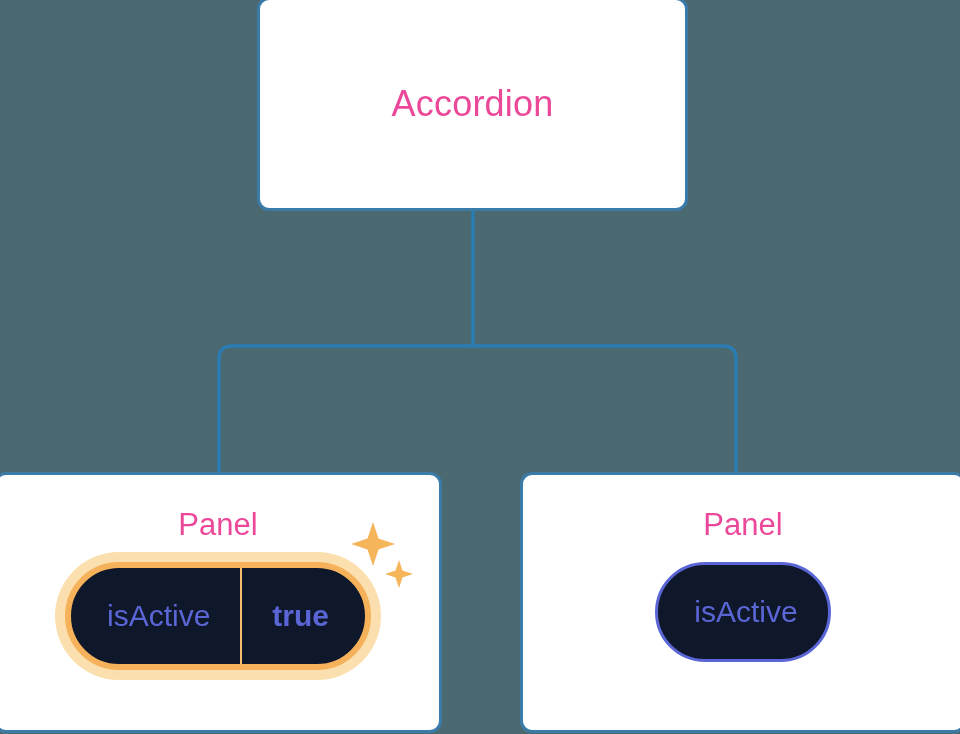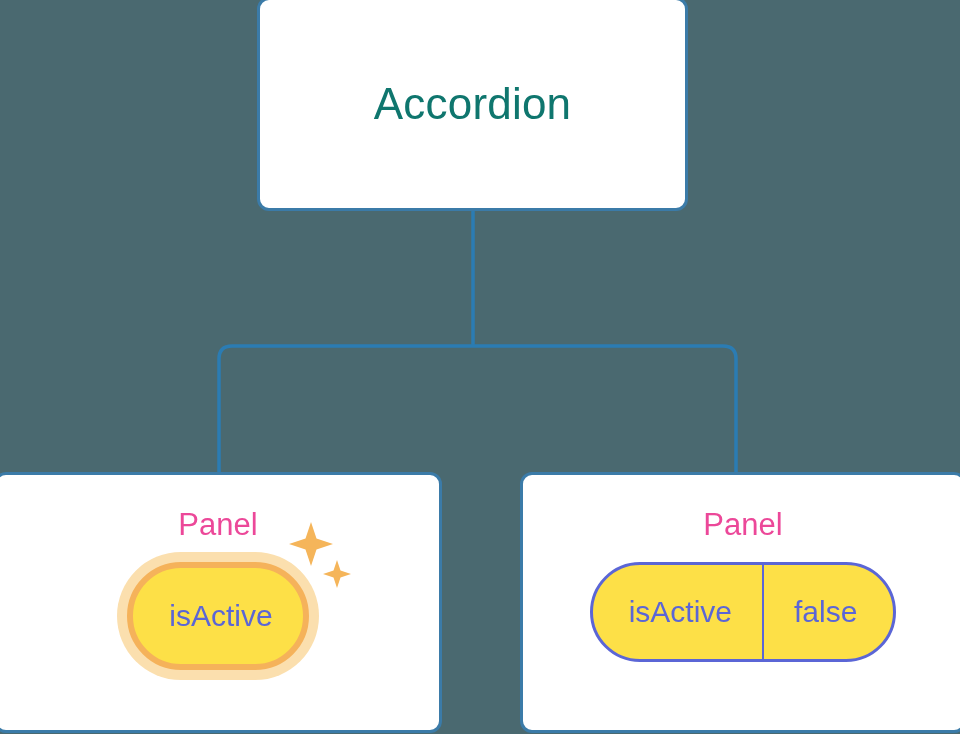--- a/index.html
+++ b/index.html
@@ -44,22 +44,22 @@
   #root-node {
     left: 257px;
     top: -3px;
     width: 431px;
     height: 214px;
     display: flex;
     align-items: center;
     justify-content: center;
   }
   .root-title {
-    color: #0f766e;
-    font-size: 44px;
+    color: #ec4899;
+    font-size: 36px;
     font-weight: 400;
     letter-spacing: 0.2px;
     line-height: 1;
   }
 
   
   .child-node {
     display: flex;
     flex-direction: column;
     align-items: center;
@@ -91,21 +91,21 @@
     margin-top: 22px;
     display: flex;
     align-items: center;
     justify-content: center;
   }
   .prop-pill {
     display: flex;
     align-items: stretch;
     border: 3px solid #5b66d6;
     border-radius: 999px;
-    background: #fde047;
+    background: #0f172a;
     box-sizing: border-box;
     height: 100px;
     position: relative;
   }
   .prop-key, .prop-value {
     display: flex;
     align-items: center;
     justify-content: center;
     font-size: 30px;
     color: #5b66d6;
@@ -163,33 +163,33 @@
   <div class="node-card" id="root-node">
     <span class="root-title">Accordion</span>
   </div>
 
   <div class="node-card child-node" id="child-node-0">
     <span class="child-title">Panel</span>
 
     <div class="pill-wrap">
       <div class="prop-pill is-highlighted">
         <span class="prop-key">isActive</span>
+        <span class="prop-value">true</span>
       </div>
 
       <svg class="sparkles" viewBox="0 0 70 76" aria-hidden="true">
         <path d="M 26 4 L 31.5 20.5 L 48 26 L 31.5 31.5 L 26 48 L 20.5 31.5 L 4 26 L 20.5 20.5 Z" fill="#f5b55a"></path>
         <path d="M 52 42 L 55.5 52.5 L 66 56 L 55.5 59.5 L 52 70 L 48.5 59.5 L 38 56 L 48.5 52.5 Z" fill="#f5b55a"></path>
       </svg>
     </div>
   </div>
 
   <div class="node-card child-node" id="child-node-1">
     <span class="child-title">Panel</span>
 
     <div class="pill-wrap">
       <div class="prop-pill">
         <span class="prop-key">isActive</span>
-        <span class="prop-value">false</span>
       </div>
     </div>
   </div>
 
 </div>
 
 </body></html>

